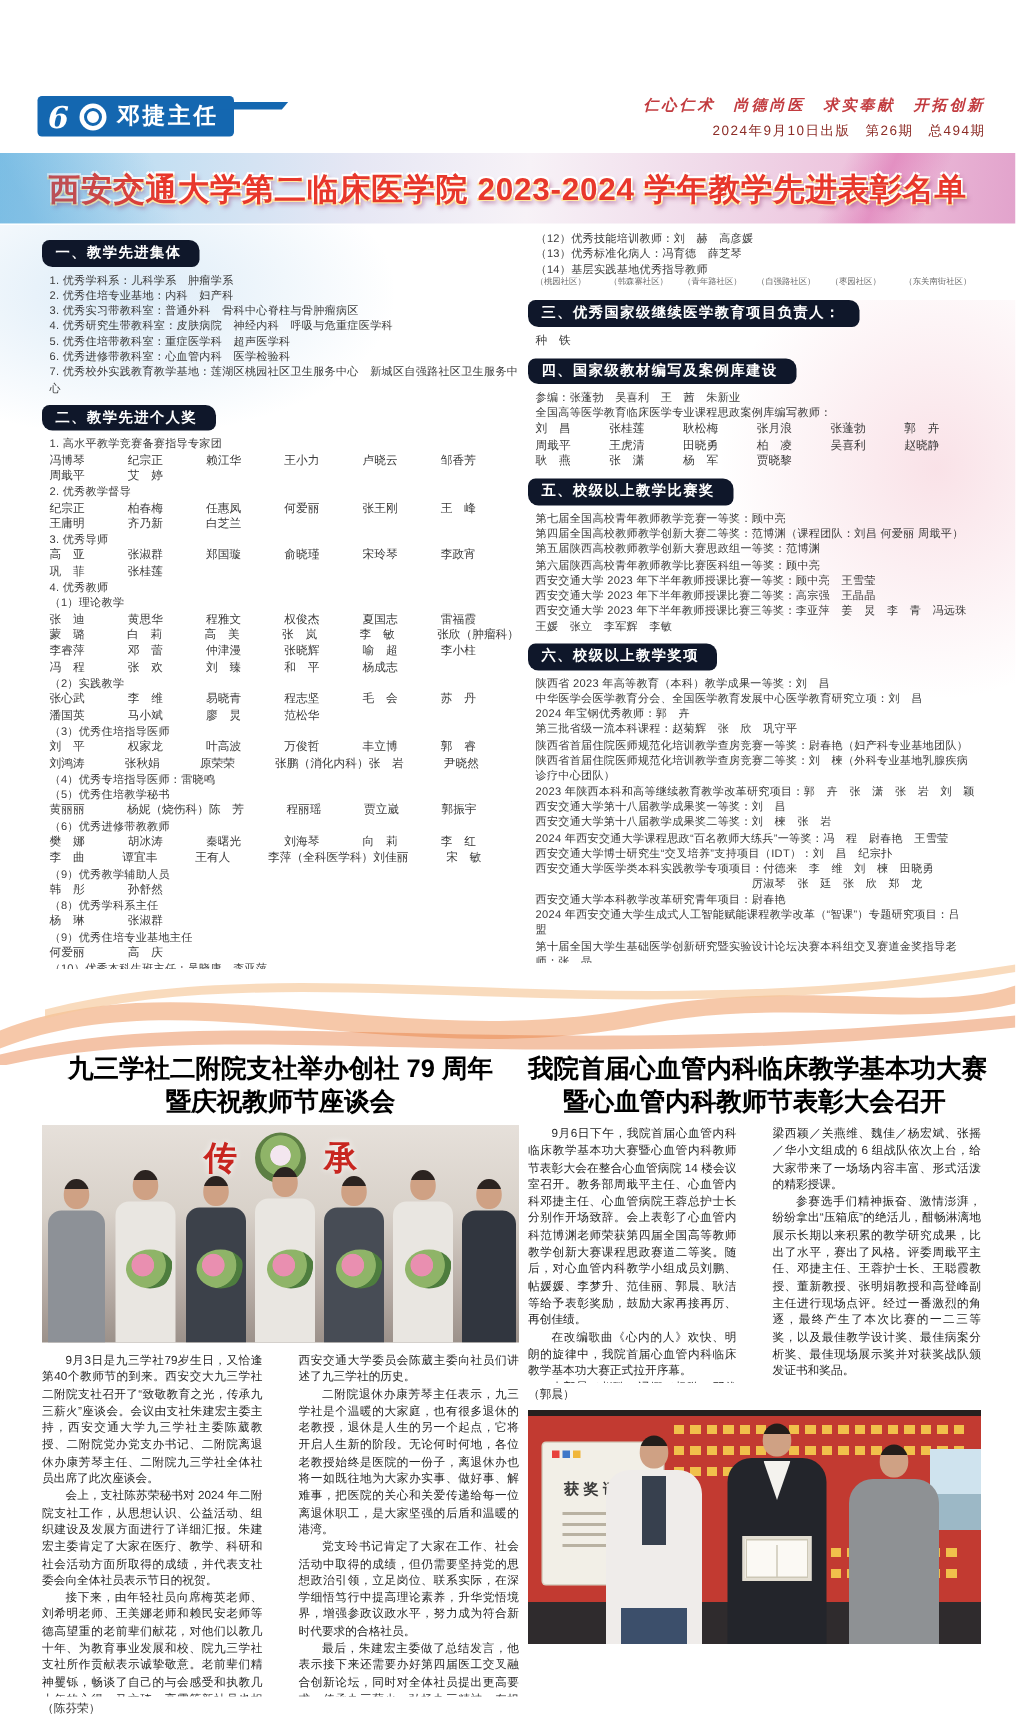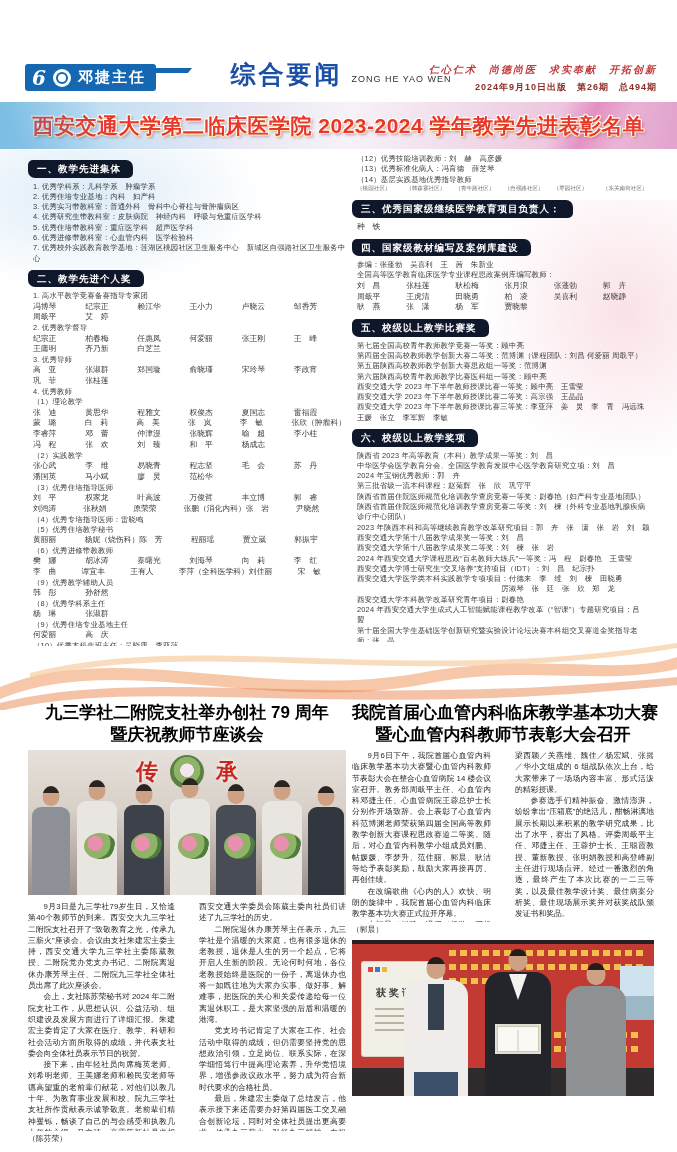--- a/index.html
+++ b/index.html
@@ -16,21 +16,21 @@
                 background:#1467b0;transform:skewX(-40deg)}
   .pageno{font:italic 700 20px "DejaVu Serif",serif;color:#fff}
   .logoc{width:18px;height:18px;border-radius:50%;background:#fff;position:relative;flex:0 0 auto}
   .logoc::before{content:"";position:absolute;inset:3px;border:2px solid #1467b0;border-radius:50%}
   .bname{color:#fff;font-weight:700;font-size:15px;letter-spacing:2px;font-family:"DejaVu Serif",serif}
   .sectw{position:absolute;left:50%;transform:translateX(-50%);top:2px;display:flex;align-items:flex-end;gap:9px;white-space:nowrap}
   .sect{font-size:25px;font-weight:800;color:#1a4fa5;letter-spacing:3px;line-height:1}
   .pinyin{font-size:9px;color:#333;letter-spacing:1px;padding-bottom:3px}
   .issue{position:absolute;right:0;top:3px;text-align:right;white-space:nowrap}
   .slogan{font-size:10px;font-style:italic;font-weight:700;color:#c23b3f;letter-spacing:2px}
-  .issline{font-size:9px;color:#8d2d27;margin-top:4px;letter-spacing:1px;font-weight:700}
+  .issline{font-size:9px;color:#8d2d27;margin-top:4px;letter-spacing:1px;font-weight:400}
 
   
   .banner{position:absolute;top:102px;left:0;width:677px;height:47px;overflow:hidden;
     display:flex;align-items:center;justify-content:center;
     background:linear-gradient(95deg,#9ed3ee 0%,#c3dff2 15%,#e6e7f4 35%,#f7f2f7 52%,#f0d9e9 70%,#ecbcd9 88%,#e2a3cc 100%)}
   .banner::before{content:"";position:absolute;right:0;top:0;width:200px;height:100%;
     background:linear-gradient(115deg,transparent 40%,rgba(210,60,150,.35) 55%,transparent 72%)}
   .banner::after{content:"";position:absolute;left:0;top:0;width:200px;height:100%;
     background:linear-gradient(65deg,rgba(60,150,210,.35) 10%,transparent 55%)}
   .btitle{position:relative;font-size:21px;font-weight:900;color:#e8372b;letter-spacing:.5px;white-space:nowrap;
@@ -121,24 +121,20 @@
 <body>
 
 <div class="page">
 
   <div class="topbar">
     <div class="brand">
       <span class="pageno">6</span>
       <span class="logoc"></span>
       <span class="bname">邓捷主任</span>
     </div>
-    <div class="sectw">
-      <span class="sect">综合要闻</span>
-      <span class="pinyin">ZONG HE YAO WEN</span>
-    </div>
     <div class="issue">
       <div class="slogan">仁心仁术　尚德尚医　求实奉献　开拓创新</div>
       <div class="issline">2024年9月10日出版　第26期　总494期</div>
     </div>
   </div>
 
   <div class="banner">
     <span class="btitle">西安交通大学第二临床医学院 2023-2024 学年教学先进表彰名单</span>
   </div>
 

